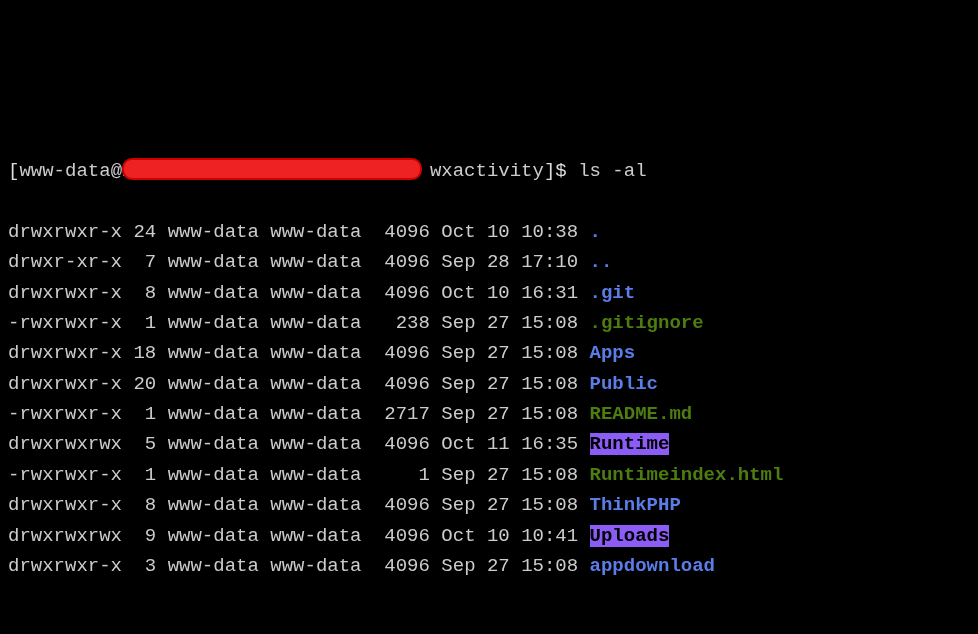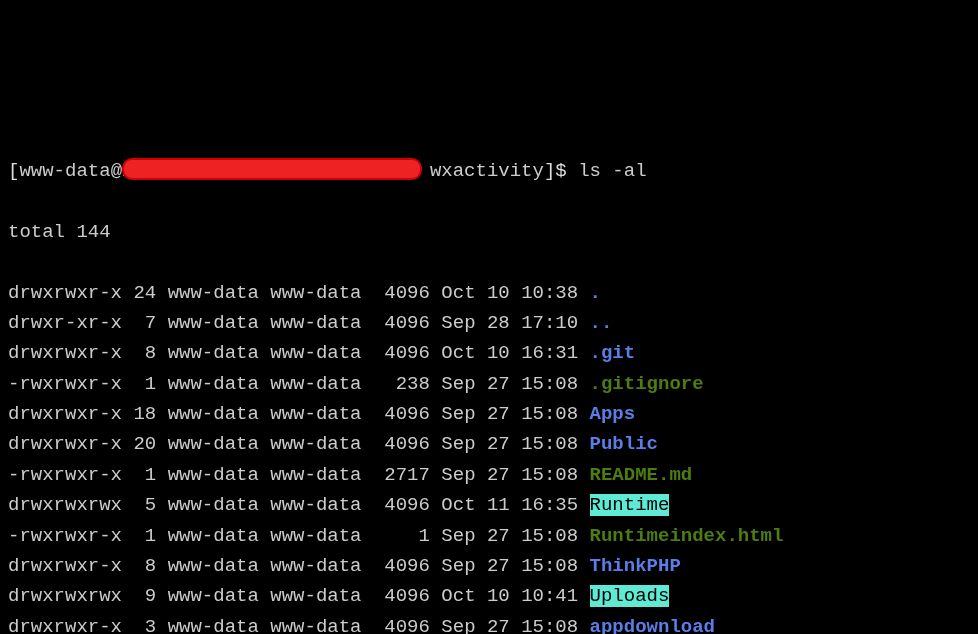--- a/index.html
+++ b/index.html
@@ -17,21 +17,21 @@
       width: 978px;
       height: 634px;
       overflow: hidden;
       white-space: pre;
     }
     .line {
       white-space: pre;
     }
     .blue { color: #5a7de8; font-weight: bold; }
     .green { color: #4d7c0f; font-weight: bold; }
-    .hl-green { color: #000; background: #5eead4; font-weight: normal; }
+    .hl-green { color: #000; background: #8b5cf6; font-weight: bold; }
     .redact {
       position: relative;
       display: inline-block;
     }
     .redact::after {
       content: "";
       position: absolute;
       left: 0;
       top: 2px;
       width: 100%;
@@ -42,18 +42,17 @@
     }
     .prompt-bracket { color: #ddd; }
   </style>
 </head>
 <body>
 
 
 
 <div>
 <div class="line"><span class="prompt-bracket">[</span><span>www-data</span><span>@</span><span class="redact">iZbp1j xxxxxxx xxxxxxxxxjZ</span> <span>wxactivity</span><span class="prompt-bracket">]$ </span><span>ls -al</span></div>
-<div class="line">total 144</div>
 <div id="rows"><div class="line"><span>drwxrwxr-x</span><span> 24</span><span> www-data</span><span> www-data</span><span>  4096</span><span> Oct 10 10:38 </span><span class="blue">.</span></div><div class="line"><span>drwxr-xr-x</span><span>  7</span><span> www-data</span><span> www-data</span><span>  4096</span><span> Sep 28 17:10 </span><span class="blue">..</span></div><div class="line"><span>drwxrwxr-x</span><span>  8</span><span> www-data</span><span> www-data</span><span>  4096</span><span> Oct 10 16:31 </span><span class="blue">.git</span></div><div class="line"><span>-rwxrwxr-x</span><span>  1</span><span> www-data</span><span> www-data</span><span>   238</span><span> Sep 27 15:08 </span><span class="green">.gitignore</span></div><div class="line"><span>drwxrwxr-x</span><span> 18</span><span> www-data</span><span> www-data</span><span>  4096</span><span> Sep 27 15:08 </span><span class="blue">Apps</span></div><div class="line"><span>drwxrwxr-x</span><span> 20</span><span> www-data</span><span> www-data</span><span>  4096</span><span> Sep 27 15:08 </span><span class="blue">Public</span></div><div class="line"><span>-rwxrwxr-x</span><span>  1</span><span> www-data</span><span> www-data</span><span>  2717</span><span> Sep 27 15:08 </span><span class="green">README.md</span></div><div class="line"><span>drwxrwxrwx</span><span>  5</span><span> www-data</span><span> www-data</span><span>  4096</span><span> Oct 11 16:35 </span><span class="hl-green">Runtime</span></div><div class="line"><span>-rwxrwxr-x</span><span>  1</span><span> www-data</span><span> www-data</span><span>     1</span><span> Sep 27 15:08 </span><span class="green">Runtimeindex.html</span></div><div class="line"><span>drwxrwxr-x</span><span>  8</span><span> www-data</span><span> www-data</span><span>  4096</span><span> Sep 27 15:08 </span><span class="blue">ThinkPHP</span></div><div class="line"><span>drwxrwxrwx</span><span>  9</span><span> www-data</span><span> www-data</span><span>  4096</span><span> Oct 10 10:41 </span><span class="hl-green">Uploads</span></div><div class="line"><span>drwxrwxr-x</span><span>  3</span><span> www-data</span><span> www-data</span><span>  4096</span><span> Sep 27 15:08 </span><span class="blue">appdownload</span></div></div>
 </div>
 
 
 
 
 </body></html>

